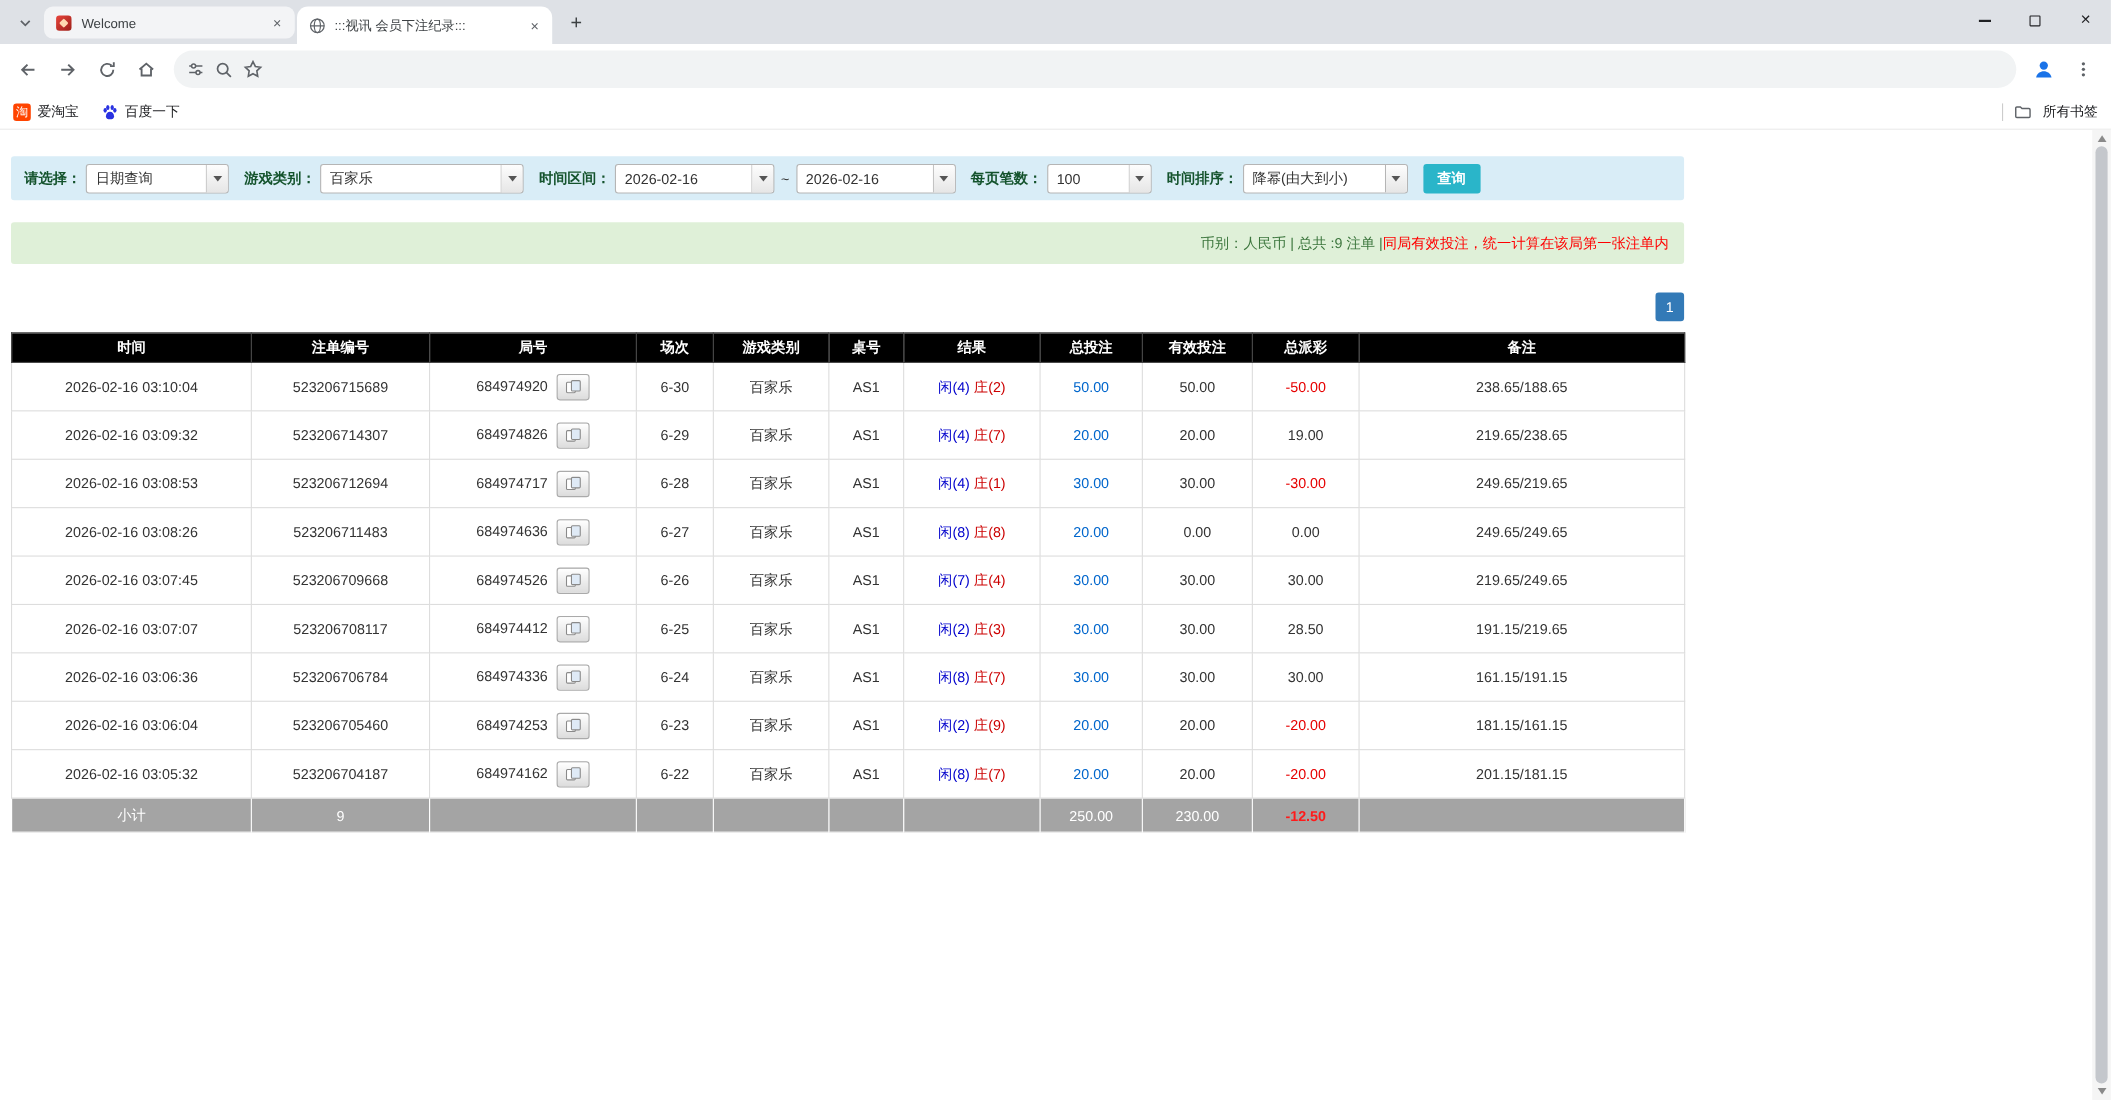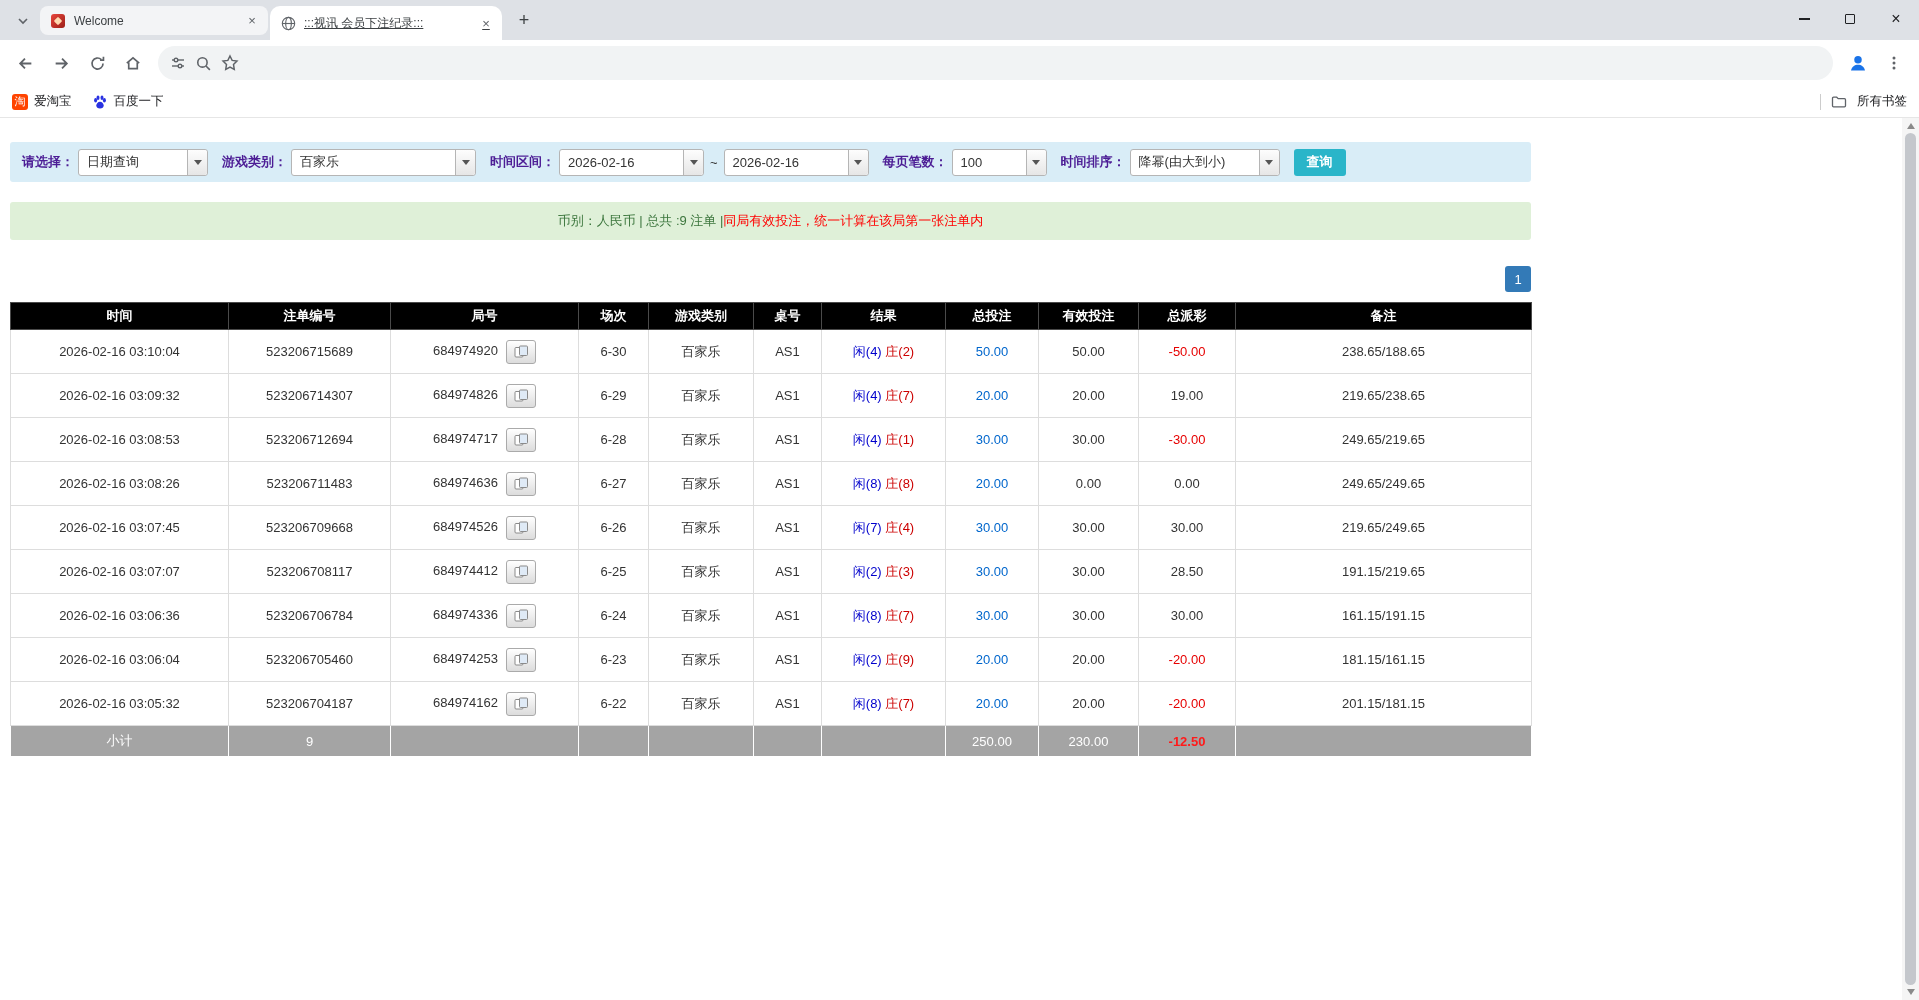--- a/index.html
+++ b/index.html
@@ -4,21 +4,21 @@
 <style>
   *{margin:0;padding:0;box-sizing:border-box;}
   html,body{width:1919px;height:1000px;overflow:hidden;background:#fff;font-family:"Liberation Sans","DejaVu Sans",sans-serif;}
   body{position:relative;}
 
   
   .tabstrip{height:40px;background:#dee1e6;display:flex;align-items:flex-end;position:relative;}
   .tab-search{width:26px;height:26px;margin:0 4px 6px 10px;display:flex;align-items:center;justify-content:center;border-radius:50%;}
   .tab{display:flex;align-items:center;gap:8px;padding:0 8px 0 10px;font-size:12px;color:#3c4043;}
   .tab.inactive{background:#f3f4f6;height:29px;margin:0 2px 5px 0;border-radius:8px;width:228px;}
-  .tab.active{background:#fff;height:34px;border-radius:10px 10px 0 0;width:232px;text-decoration:underline;}
+  .tab.active{background:#fff;height:34px;border-radius:10px 10px 0 0;width:232px;}
   .tab .title{flex:1;white-space:nowrap;overflow:hidden;text-overflow:ellipsis;}
   .tab .close{width:16px;height:16px;border-radius:50%;display:flex;align-items:center;justify-content:center;font-size:13px;color:#5f6368;}
   .favicon{width:16px;height:16px;flex:0 0 16px;display:flex;align-items:center;justify-content:center;}
   .fav-welcome{background:linear-gradient(135deg,#e8453c,#9c1f18);border-radius:3px;width:14px;height:14px;display:flex;align-items:center;justify-content:center;}
   .fav-welcome i{width:6px;height:6px;background:#ffd9b0;border-radius:1px;display:block;transform:rotate(45deg);}
   .newtab{width:28px;height:28px;margin:0 0 6px 8px;display:flex;align-items:center;justify-content:center;font-size:18px;color:#3c4043;}
   .win-controls{position:absolute;right:0;top:0;display:flex;}
   .win-btn{width:46px;height:38px;display:flex;align-items:center;justify-content:center;color:#202124;}
   .min-glyph{width:11px;height:1.4px;background:#202124;display:block;}
   .max-glyph{width:10px;height:10px;border:1.4px solid #202124;display:block;border-radius:1px;}
@@ -36,30 +36,30 @@
   .bm-icon-tao{width:16px;height:16px;background:#ff4400;border-radius:3px;color:#fff;font-size:11px;display:flex;align-items:center;justify-content:center;}
   .bm-right{margin-left:auto;display:flex;align-items:center;gap:10px;}
   .bm-divider{width:1px;height:16px;background:#ccc;}
 
   
   .page{height:882px;background:#fff;padding:24px 0 0 0;}
   .content{width:1521px;margin-left:10px;}
   .page-title{font-size:22px;font-weight:500;color:#222;margin-bottom:16px;}
 
   .filter-bar{background:#d9edf7;border-radius:3px;padding:6px 12px;display:flex;align-items:center;height:40px;}
-  .f-label{font-size:13px;font-weight:bold;color:#4c1d95;margin:0 4px 0 14px;white-space:nowrap;}
+  .f-label{font-size:13px;font-weight:bold;color:#14532d;margin:0 4px 0 14px;white-space:nowrap;}
   .f-label.first{margin-left:0;}
   .combo{background:#fff;border:1px solid #b5b5b5;border-radius:3px;height:27px;display:flex;align-items:stretch;}
   .combo .txt{padding:0 8px;font-size:13px;color:#333;display:flex;align-items:center;flex:1;white-space:nowrap;}
   .combo .arrow{width:20px;border-left:1px solid #b5b5b5;display:flex;align-items:center;justify-content:center;background:linear-gradient(#fdfdfd,#e6e6e6);border-radius:0 3px 3px 0;}
   .tri-down{width:0;height:0;border-left:4px solid transparent;border-right:4px solid transparent;border-top:5px solid #555;}
   .tilde{font-size:13px;color:#333;margin:0 6px;}
   .btn-search{margin-left:14px;background:#2ab5c9;color:#fff;border:none;height:27px;padding:0 13px;border-radius:3px;font-size:13px;font-weight:bold;cursor:pointer;}
 
-  .summary-bar{margin-top:20px;background:#dff0d8;border-radius:3px;padding:0 14px;height:38px;display:flex;align-items:center;justify-content:center;font-size:13px;}
+  .summary-bar{margin-top:20px;background:#dff0d8;border-radius:3px;padding:0 14px;height:38px;display:flex;align-items:center;justify-content:flex-end;font-size:13px;}
   .summary-text{color:#3c763d;}
   .notice{color:#f00;}
 
   .pagination{margin-top:26px;display:flex;justify-content:flex-end;}
   .page-btn{min-width:26px;height:26px;background:#337ab7;color:#fff;font-size:13px;display:flex;align-items:center;justify-content:center;border-radius:3px;cursor:pointer;}
 
   table{margin-top:10px;border-collapse:collapse;table-layout:fixed;width:1521px;}
   th{background:#000;color:#fff;font-size:13px;font-weight:bold;height:27px;border:1px solid #4a4a4a;}
   td{border:1px solid #ddd;height:44px;text-align:center;font-size:13px;color:#333;}
   tr.foot td{background:#a4a4a4;color:#fff;border:1px solid #fff;height:31px;}

